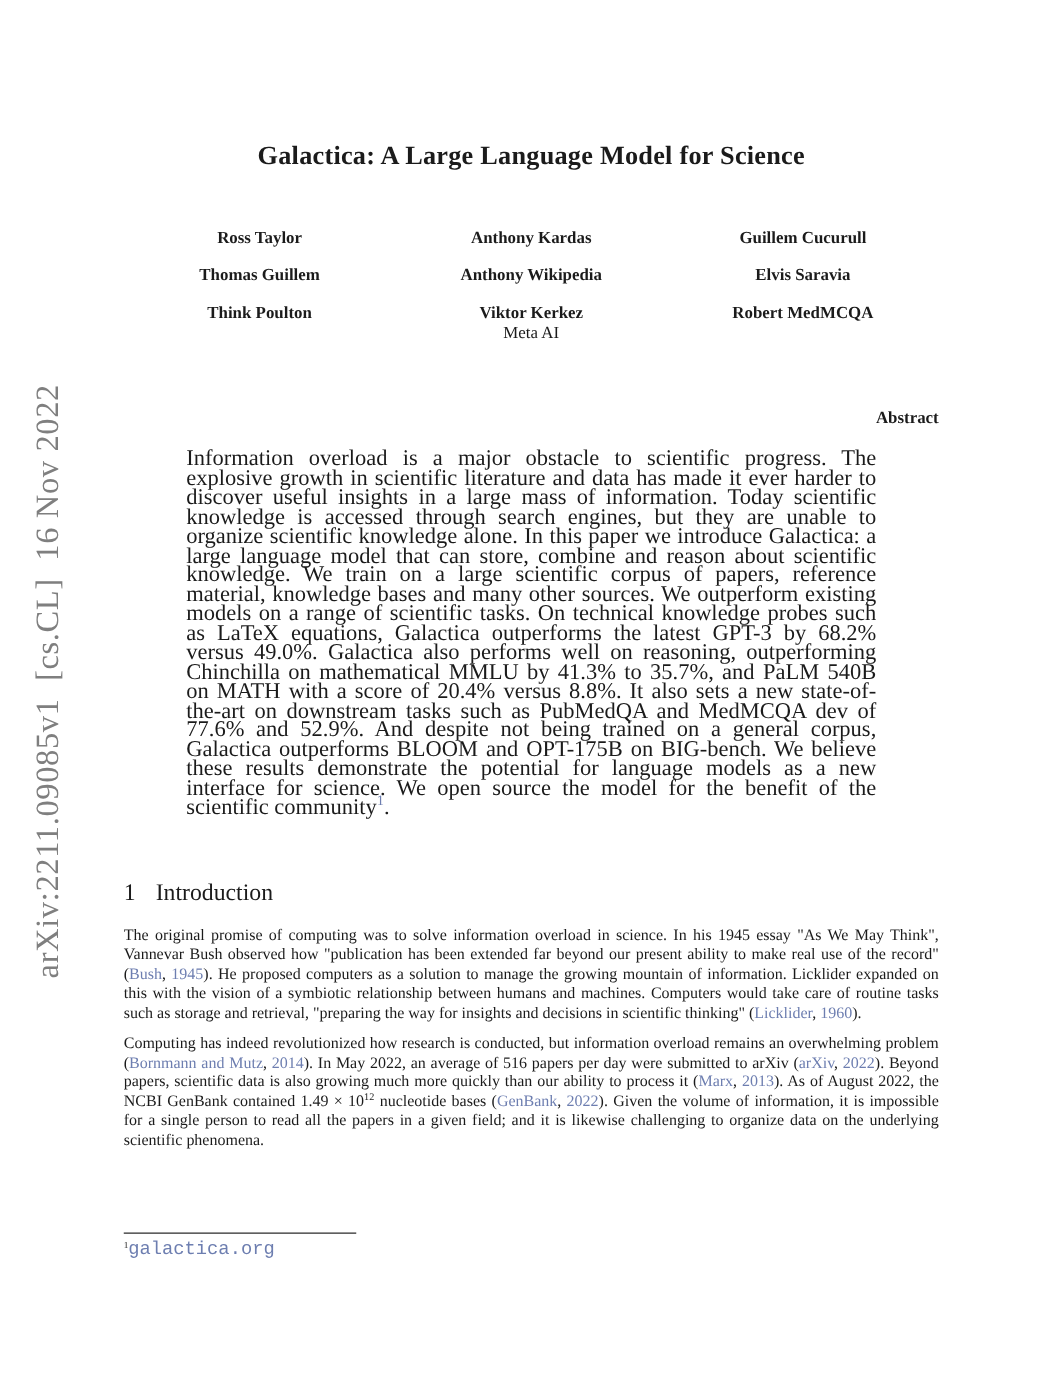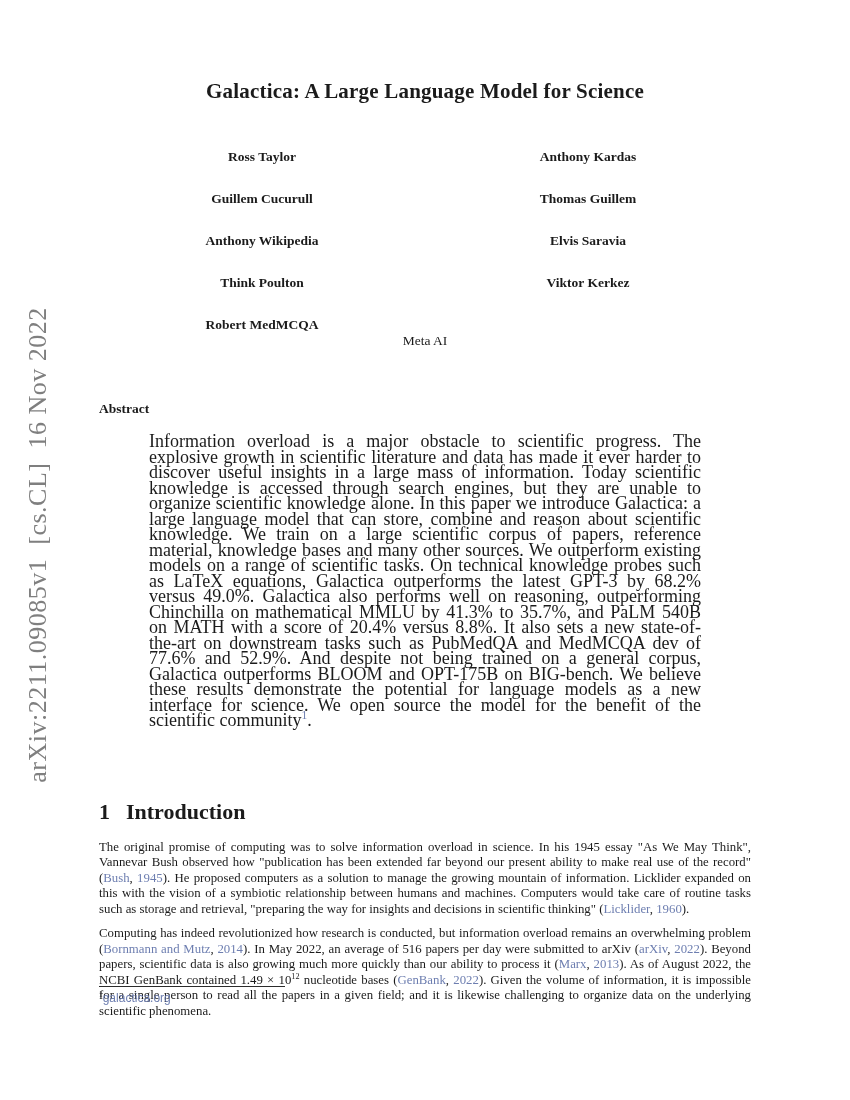--- a/index.html
+++ b/index.html
@@ -30,57 +30,57 @@
     color: var(--watermark, #7f7f7f);
     font-family: "Liberation Serif", serif;
   }
   .content {
     position: absolute;
     left: 99px;
     top: 0;
     width: 652px;
   }
   .title {
-    margin: 79px 0 0 0;
+    margin: 112px 0 0 0;
     text-align: center;
     font-size: 21px;
     font-weight: 700;
     letter-spacing: 0.2px;
   }
   .authors {
     margin-top: 44px;
     display: grid;
-    grid-template-columns: 1fr 1fr;
-    row-gap: 25px;
+    grid-template-columns: 1fr 1fr 1fr;
+    row-gap: 13px;
     text-align: center;
     font-weight: 700;
     font-size: 13.5px;
     line-height: 17px;
   }
   .affiliation {
     text-align: center;
     font-size: 13.5px;
   }
   .abstract-heading {
     margin-top: 52px;
-    text-align: left;
+    text-align: right;
     font-size: 13.5px;
     font-weight: 700;
   }
   .abstract-body {
     width: 552px;
     margin: 17px auto 1px auto;
     font-size: 18px;
     line-height: 15.5px;
     text-align: justify;
   }
   .section-heading {
-    margin: 70px 0 0 0;
-    font-size: 22px;
-    font-weight: 700;
+    margin: 50px 0 0 0;
+    font-size: 19px;
+    font-weight: 400;
   }
   .section-heading .sec-num {
     margin-right: 16px;
   }
   .body-par {
     margin: 15px 0 0 0;
     font-size: 12.8px;
     line-height: 15.5px;
     text-align: justify;
   }
@@ -103,22 +103,22 @@
   }
   .footnote-rule {
     width: 186px;
     border-top: 1px solid #2b2b2b;
   }
   .footnote {
     margin-top: 4px;
     font-size: 11.5px;
   }
   .mono {
-    font-family: Liberation Sans, sans-serif;
-    font-size: 12px;
+    font-family: Liberation Mono, monospace;
+    font-size: 15px;
   }
 </style>
 </head>
 <body>
 
 <div class="page">
 
   <div class="watermark">arXiv:2211.09085v1&nbsp;&nbsp;[cs.CL]&nbsp;&nbsp;16 Nov 2022</div>
 
   <div class="content">

